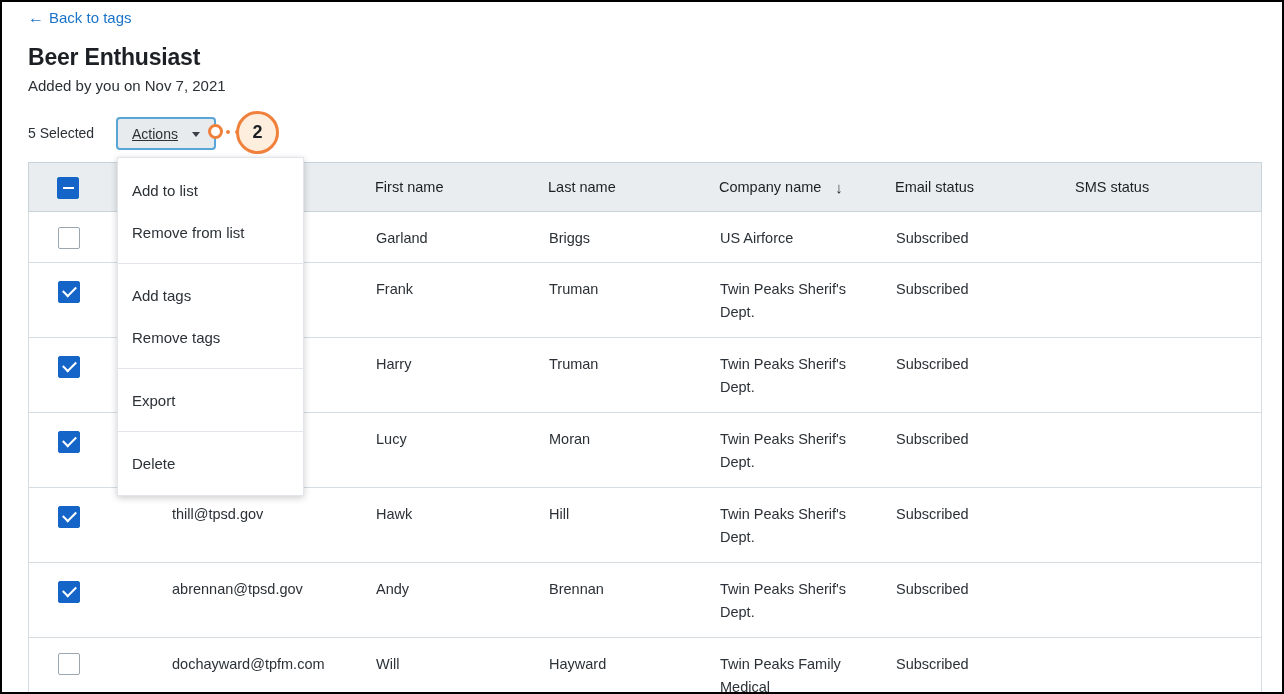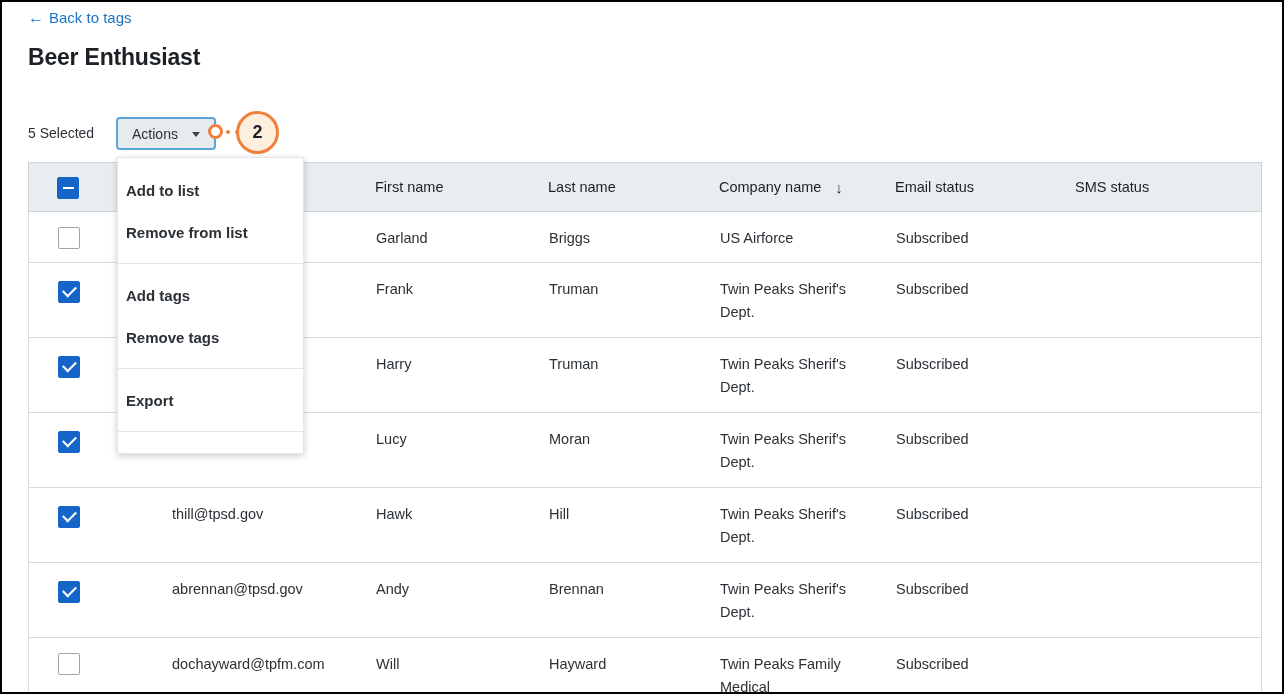--- a/index.html
+++ b/index.html
@@ -84,20 +84,21 @@
     background: #e8ebee;
     border: 2px solid #58a5d8;
     border-radius: 4px;
     display: flex;
     align-items: center;
     justify-content: center;
     gap: 14px;
     font-size: 14px;
     color: #2b3136;
     cursor: pointer;
+    text-decoration: underline;
   }
   #actions-button .caret {
     width: 0; height: 0;
     border-left: 4.5px solid transparent;
     border-right: 4.5px solid transparent;
     border-top: 5px solid #3a4047;
     margin-top: 2px;
   }
 
   
@@ -266,44 +267,44 @@
     background: #ffffff;
     border: 1px solid #e2e6ea;
     box-shadow: 0 2px 7px rgba(0,0,0,0.20);
     z-index: 50;
     padding: 11px 0 11px 0;
   }
   #actions-menu .mi {
     height: 42px;
     display: flex;
     align-items: center;
-    padding-left: 8px;
+    padding-left: 14px;
     font-size: 15px;
     color: #2b3136;
     cursor: pointer;
     box-sizing: border-box;
-    font-weight: bold;
   }
   #actions-menu .sep {
     height: 1px;
     background: #e2e6ea;
     margin: 10px 0;
   }
 </style>
 </head>
 <body>
 
 <div id="frame">
 
   <a id="back-link">
     <span class="arrow">←</span>
     <span class="txt">Back to tags</span>
   </a>
 
   <div id="page-title">Beer Enthusiast</div>
+  <div id="page-subtitle">Added by you on Nov 7, 2021</div>
 
   <div id="selected-count">5 Selected</div>
 
   <div id="actions-button">
     <span>Actions</span>
     <span class="caret"></span>
   </div>
 
   <div id="callout">
     <span class="ring"></span>
@@ -509,15 +510,16 @@
 
   <div id="actions-menu">
       <div class="mi">Add to list</div>
       <div class="mi">Remove from list</div>
       <div class="sep"></div>
       <div class="mi">Add tags</div>
       <div class="mi">Remove tags</div>
       <div class="sep"></div>
       <div class="mi">Export</div>
       <div class="sep"></div>
+      <div class="mi">Delete</div>
     </div>
 
 </div>
 
 </body></html>

